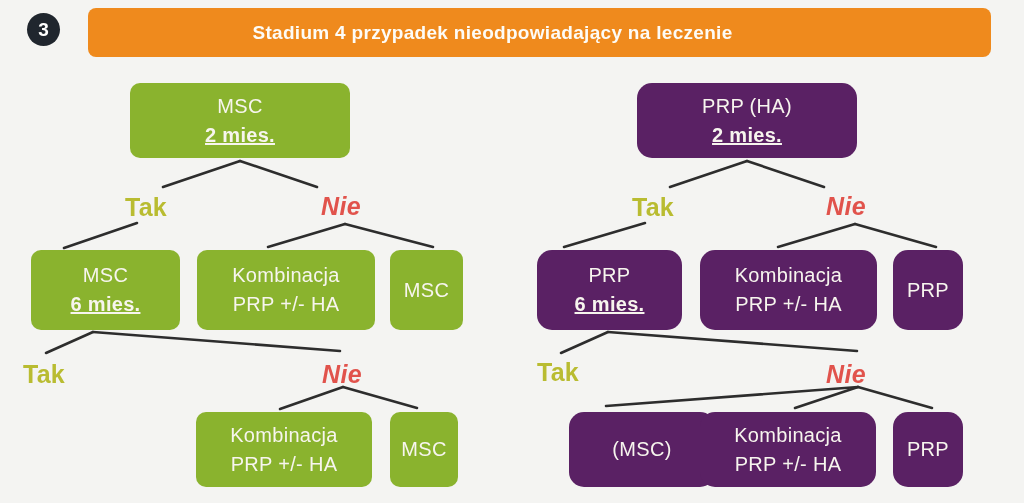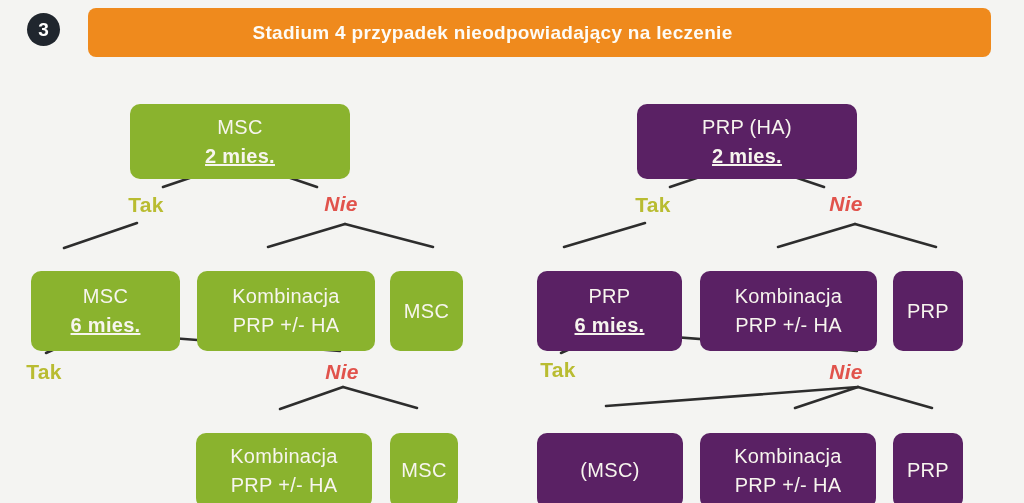--- a/index.html
+++ b/index.html
@@ -19,28 +19,28 @@
     position:absolute;left:88px;top:8px;width:903px;height:49px;border-radius:8px;
     background:var(--banner,#ef8a1d);display:flex;align-items:center;justify-content:center;
   }
   .banner-text{
     color:#fdfcf7;font-size:19px;font-weight:bold;letter-spacing:.3px;
     transform:translateX(-47px);white-space:nowrap;
   }
   .node{
     position:absolute;border-radius:10px;display:flex;flex-direction:column;
     align-items:center;justify-content:center;color:#f7f5ee;
-    font-size:20px;line-height:29px;letter-spacing:.3px;text-align:center;margin-top:21px;
+    font-size:20px;line-height:29px;letter-spacing:.3px;text-align:center;
   }
   .node.green{background:var(--green,#8ab32e);}
-  .node.purple{background:var(--purple,#5a2164);}
+  .node.purple{background:var(--purple,#5a2164);border-radius:15px;}
   .node .l1,.node .l2{display:block;}
   .node.bold2 .l2{font-weight:bold;text-decoration:underline;}
   .lbl{
-    position:absolute;transform:translateX(-50%);font-size:21px;font-weight:bold;
+    position:absolute;transform:translateX(-50%);font-size:25px;font-weight:bold;
     letter-spacing:.3px;white-space:nowrap;
   }
   .lbl.tak{color:var(--tak,#b9bc31);}
   .lbl.nie{color:var(--nie,#e1534c);font-style:italic;}
 </style>
 </head>
 <body>
 
 <div class="stage">
 
@@ -126,21 +126,21 @@
     <span class="l2">PRP +/- HA</span>
   </div>
   <div class="node purple" style="left:893px;top:250px;width:70px;height:80px">
     <span class="l1">PRP</span>
     <span class="l2"></span>
   </div>
 
   <div class="lbl tak" style="left:558px;top:358px">Tak</div>
   <div class="lbl nie" style="left:846px;top:360px">Nie</div>
 
-  <div class="node purple" style="left:537px;top:412px;width:146px;height:75px">
+  <div class="node purple" style="left:569px;top:412px;width:146px;height:75px">
     <span class="l1">(MSC)</span>
     <span class="l2"></span>
   </div>
   <div class="node purple" style="left:700px;top:412px;width:176px;height:75px">
     <span class="l1">Kombinacja</span>
     <span class="l2">PRP +/- HA</span>
   </div>
   <div class="node purple" style="left:893px;top:412px;width:70px;height:75px">
     <span class="l1">PRP</span>
     <span class="l2"></span>

